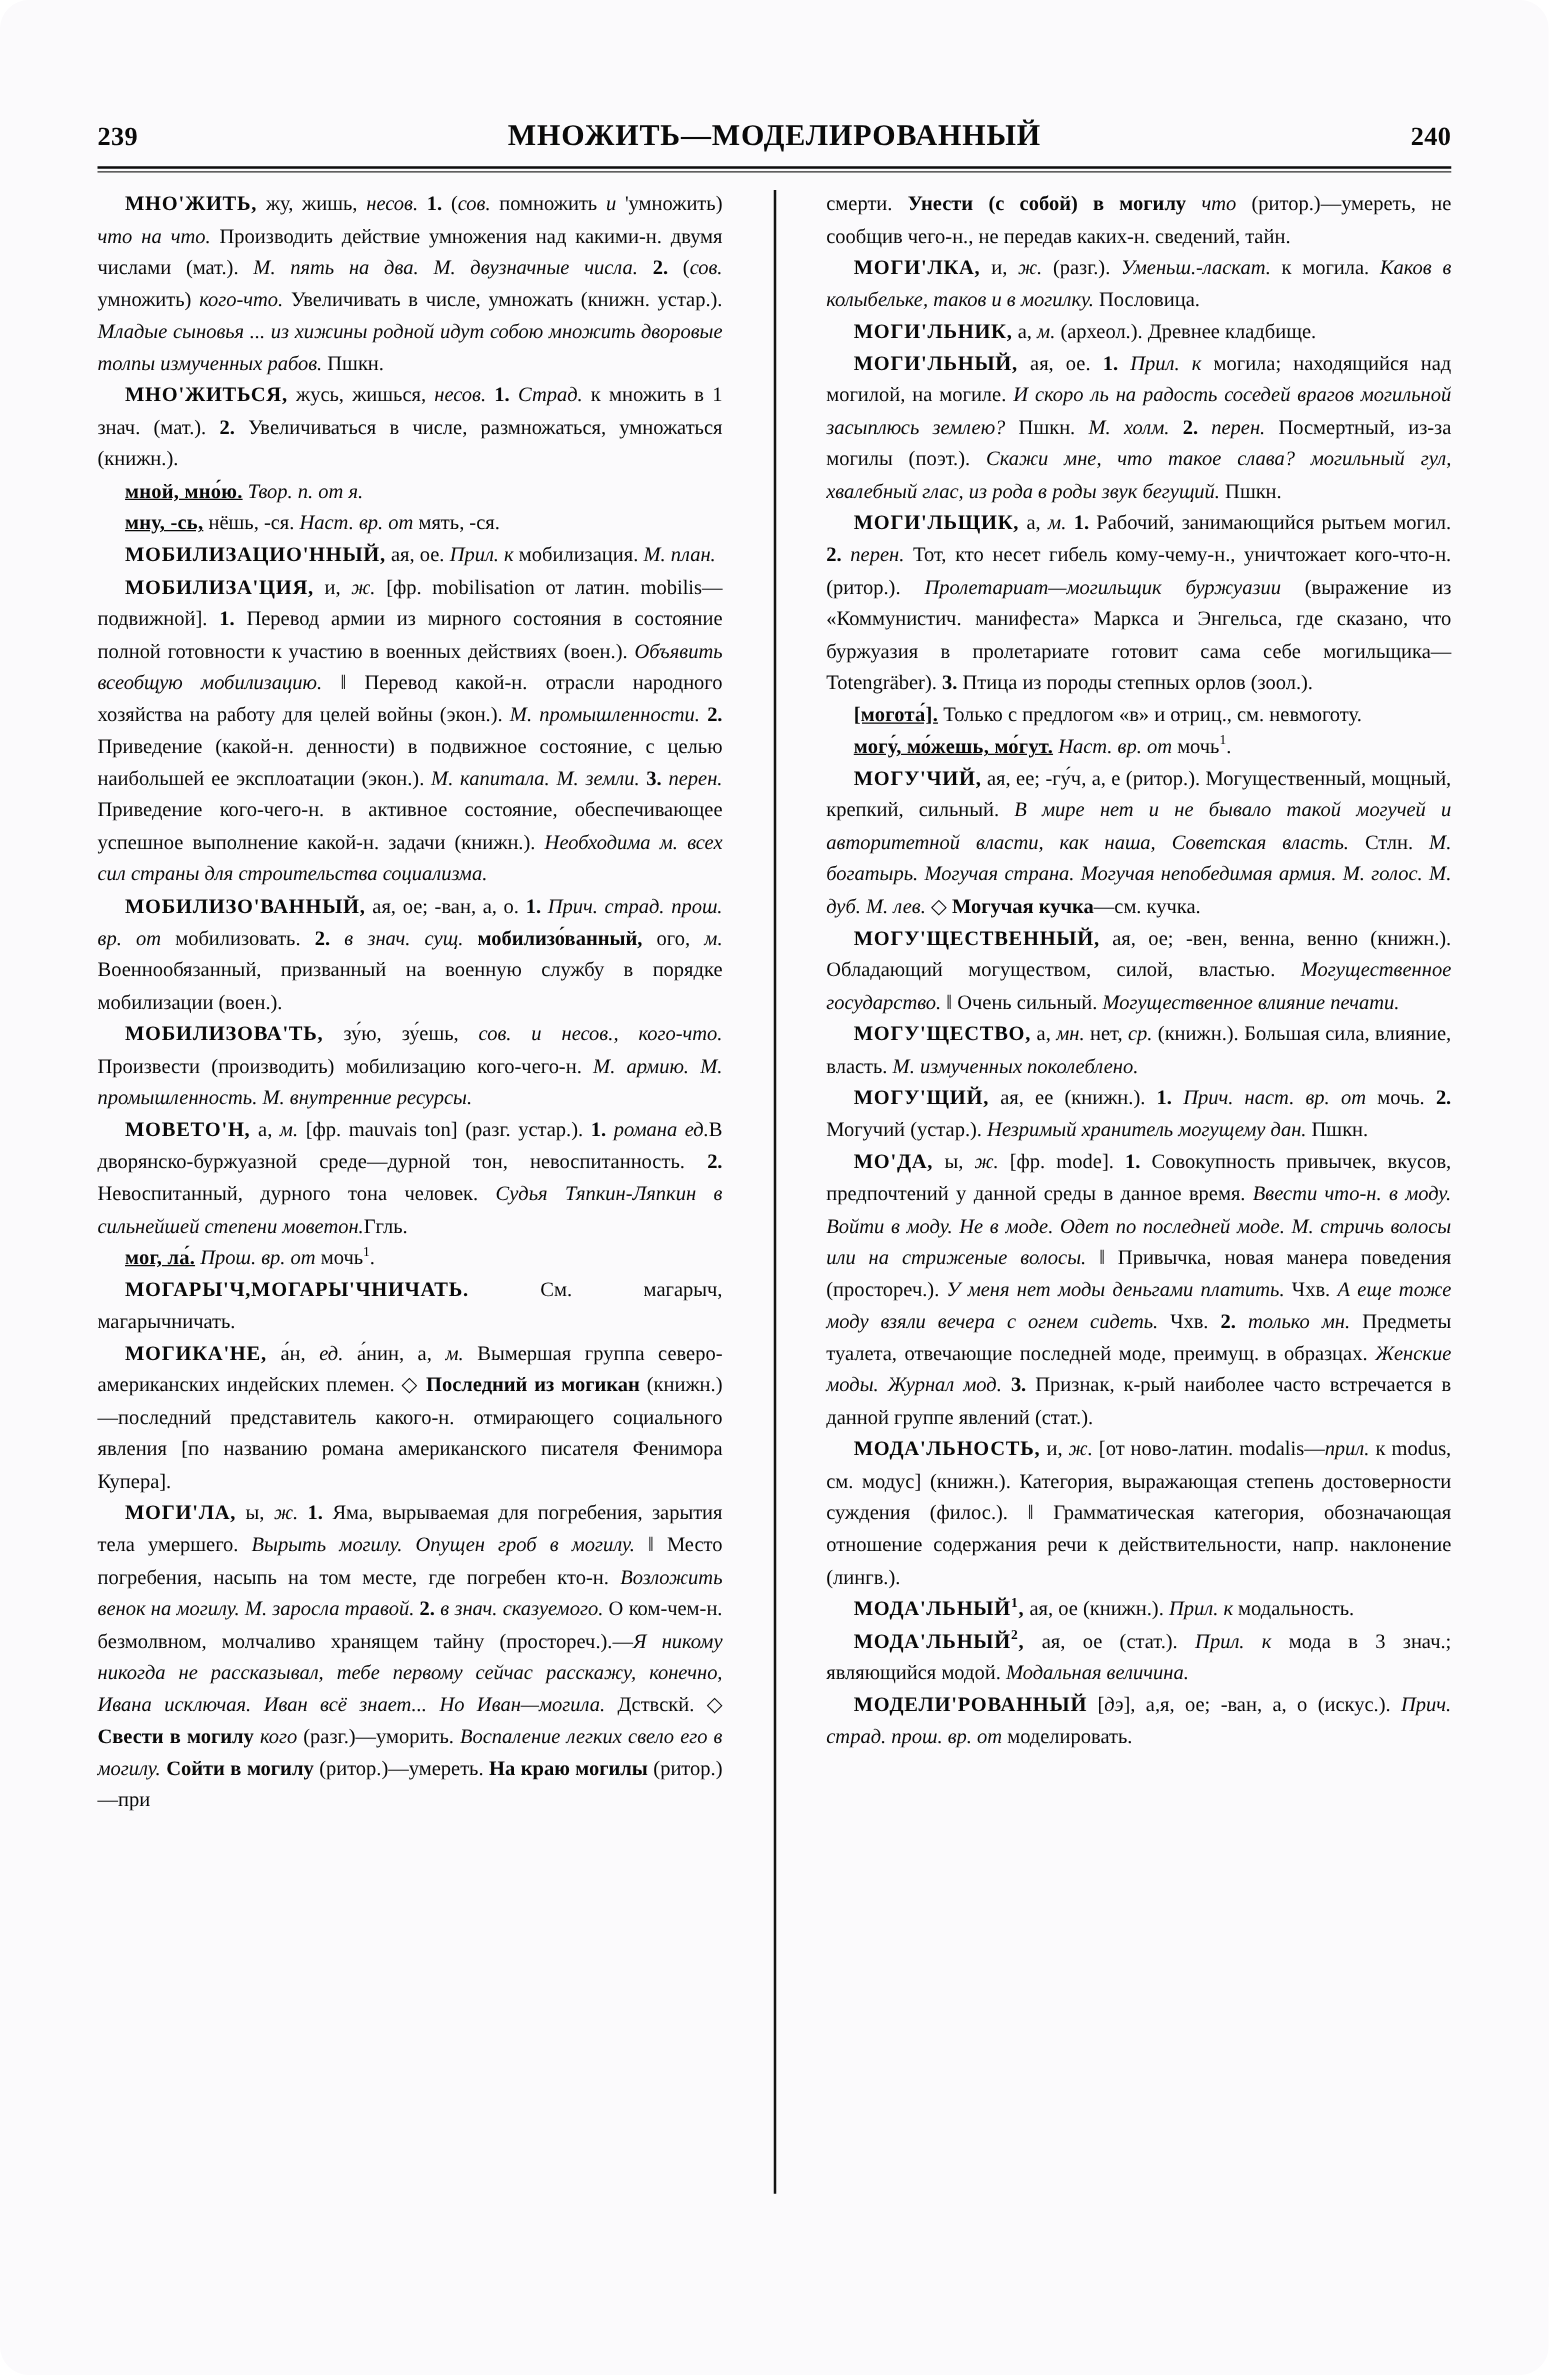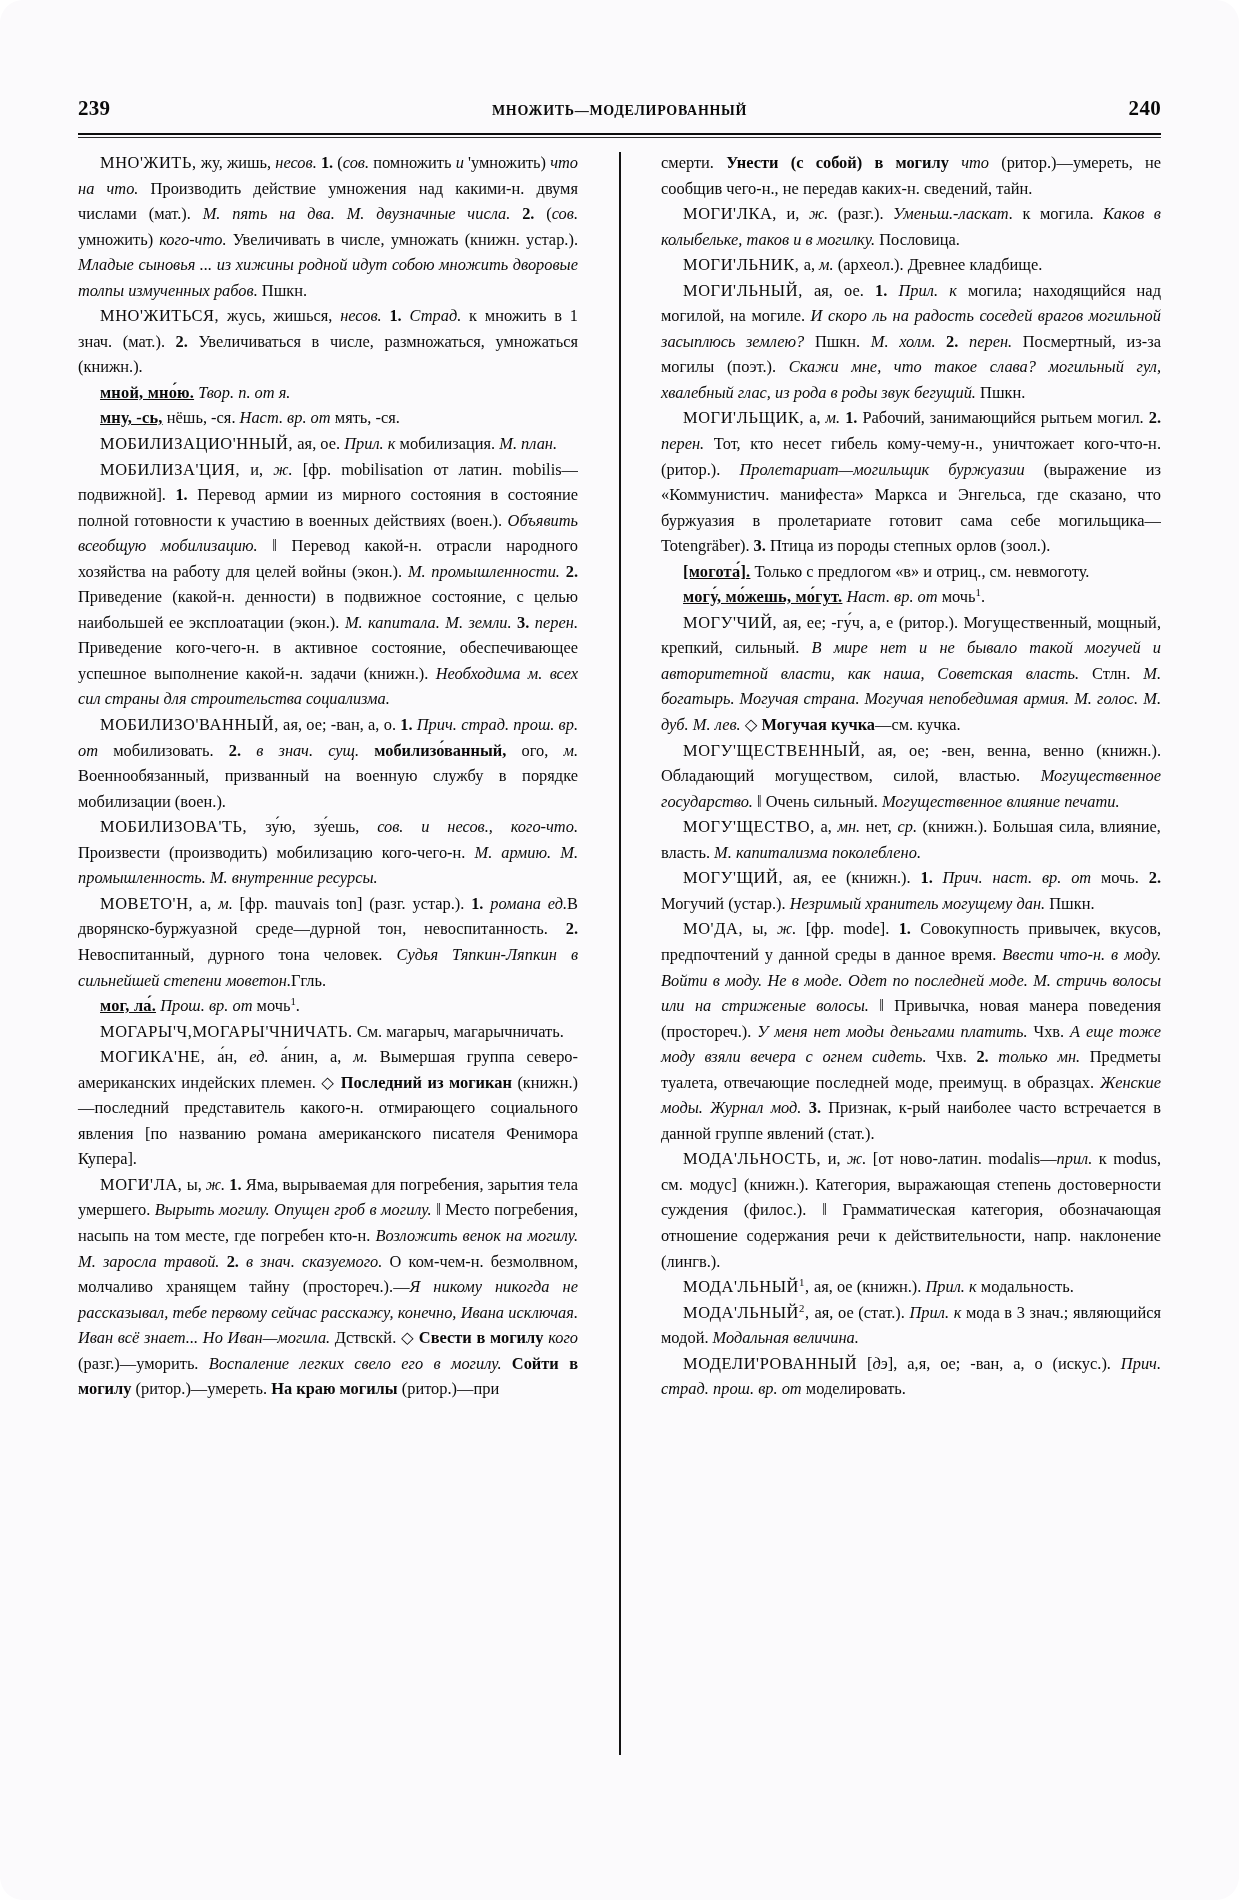--- a/index.html
+++ b/index.html
@@ -33,21 +33,21 @@
     justify-content: space-between;
   }
   .folio {
     font-weight: bold;
     font-size: 21px;
     letter-spacing: 0.3px;
     font-family: "Liberation Serif", "DejaVu Serif", serif;
   }
   .runhead {
     font-weight: bold;
-    font-size: 14px;
+    font-size: 24px;
     letter-spacing: 0.7px;
     white-space: nowrap;
   }
   .rule-double {
     position: absolute;
     left: 78px;
     right: 78px;
     top: 133px;
     height: 5px;
   }
@@ -95,21 +95,21 @@
     background: #131313;
   }
 
   
   .entry {
     margin: 0;
     text-indent: 22px;
   }
   .entry.cont { text-indent: 0; font-family: Liberation Serif, serif; }
   .hw {
-    font-weight: normal;
+    font-weight: bold;
     letter-spacing: 0.6px;
   }
   .hw-sm {
     font-weight: bold;
     letter-spacing: 0.2px;
     text-decoration: underline;
   }
   i, .it { font-style: italic; }
   b, .bd { font-weight: bold; }
   .sup {
@@ -154,21 +154,21 @@
     <div class="col" id="col-right">
         <p class="entry cont"><span>смерти. <b>Унести (с собой) в могилу</b> <i>что</i> (ритор.)—умереть, не сообщив чего-н., не передав каких-н. сведений, тайн.</span></p>
         <p class="entry"><span class="hw">МОГИ'ЛКА,</span> <span>и, <i>ж.</i> (разг.). <i>Уменьш.-ласкат.</i> к могила. <i>Каков в колыбельке, таков и в могилку.</i> Пословица.</span></p>
         <p class="entry"><span class="hw">МОГИ'ЛЬНИК,</span> <span>а, <i>м.</i> (археол.). Древнее кладбище.</span></p>
         <p class="entry"><span class="hw">МОГИ'ЛЬНЫЙ,</span> <span>ая, ое. <b>1.</b> <i>Прил. к</i> могила; находящийся над могилой, на могиле. <i>И скоро ль на радость соседей врагов могильной засыплюсь землею?</i> Пшкн. <i>М. холм.</i> <b>2.</b> <i>перен.</i> Посмертный, из-за могилы (поэт.). <i>Скажи мне, что такое слава? могильный гул, хвалебный глас, из рода в роды звук бегущий.</i> Пшкн.</span></p>
         <p class="entry"><span class="hw">МОГИ'ЛЬЩИК,</span> <span>а, <i>м.</i> <b>1.</b> Рабочий, занимающийся рытьем могил. <b>2.</b> <i>перен.</i> Тот, кто несет гибель кому-чему-н., уничтожает кого-что-н. (ритор.). <i>Пролетариат—могильщик буржуазии</i> (выражение из «Коммунистич. манифеста» Маркса и Энгельса, где сказано, что буржуазия в пролетариате готовит сама себе могильщика—Totengräber). <b>3.</b> Птица из породы степных орлов (зоол.).</span></p>
         <p class="entry"><span class="hw-sm">[могота́].</span> <span>Только с предлогом «в» и отриц., см. невмоготу.</span></p>
         <p class="entry"><span class="hw-sm">могу́, мо́жешь, мо́гут.</span> <span><i>Наст. вр. от</i> мочь<span class="sup">1</span>.</span></p>
         <p class="entry"><span class="hw">МОГУ'ЧИЙ,</span> <span>ая, ее; -гу́ч, а, е (ритор.). Могущественный, мощный, крепкий, сильный. <i>В мире нет и не бывало такой могучей и авторитетной власти, как наша, Советская власть.</i> Стлн. <i>М. богатырь. Могучая страна. Могучая непобедимая армия. М. голос. М. дуб. М. лев.</i> ◇ <b>Могучая кучка</b>—см. кучка.</span></p>
         <p class="entry"><span class="hw">МОГУ'ЩЕСТВЕННЫЙ,</span> <span>ая, ое; -вен, венна, венно (книжн.). Обладающий могуществом, силой, властью. <i>Могущественное государство.</i> ‖ Очень сильный. <i>Могущественное влияние печати.</i></span></p>
-        <p class="entry"><span class="hw">МОГУ'ЩЕСТВО,</span> <span>а, <i>мн.</i> нет, <i>ср.</i> (книжн.). Большая сила, влияние, власть. <i>М. капитализма поколеблено.</i></span></p>
+        <p class="entry"><span class="hw">МОГУ'ЩЕСТВО,</span> <span>а, <i>мн.</i> нет, <i>ср.</i> (книжн.). Большая сила, влияние, власть. <i>М. измученных поколеблено.</i></span></p>
         <p class="entry"><span class="hw">МОГУ'ЩИЙ,</span> <span>ая, ее (книжн.). <b>1.</b> <i>Прич. наст. вр. от</i> мочь. <b>2.</b> Могучий (устар.). <i>Незримый хранитель могущему дан.</i> Пшкн.</span></p>
         <p class="entry"><span class="hw">МО'ДА,</span> <span>ы, <i>ж.</i> [фр. mode]. <b>1.</b> Совокупность привычек, вкусов, предпочтений у данной среды в данное время. <i>Ввести что-н. в моду. Войти в моду. Не в моде. Одет по последней моде. М. стричь волосы или на стриженые волосы.</i> ‖ Привычка, новая манера поведения (простореч.). <i>У меня нет моды деньгами платить.</i> Чхв. <i>А еще тоже моду взяли вечера с огнем сидеть.</i> Чхв. <b>2.</b> <i>только мн.</i> Предметы туалета, отвечающие последней моде, преимущ. в образцах. <i>Женские моды. Журнал мод.</i> <b>3.</b> Признак, к-рый наиболее часто встречается в данной группе явлений (стат.).</span></p>
         <p class="entry"><span class="hw">МОДА'ЛЬНОСТЬ,</span> <span>и, <i>ж.</i> [от ново-латин. modalis—<i>прил.</i> к modus, см. модус] (книжн.). Категория, выражающая степень достоверности суждения (филос.). ‖ Грамматическая категория, обозначающая отношение содержания речи к действительности, напр. наклонение (лингв.).</span></p>
         <p class="entry"><span class="hw">МОДА'ЛЬНЫЙ<span class="sup">1</span>,</span> <span>ая, ое (книжн.). <i>Прил. к</i> модальность.</span></p>
         <p class="entry"><span class="hw">МОДА'ЛЬНЫЙ<span class="sup">2</span>,</span> <span>ая, ое (стат.). <i>Прил. к</i> мода в 3 знач.; являющийся модой. <i>Модальная величина.</i></span></p>
         <p class="entry"><span class="hw">МОДЕЛИ'РОВАННЫЙ</span> <span>[<i>дэ</i>], а,я, ое; -ван, а, о (искус.). <i>Прич. страд. прош. вр. от</i> моделировать.</span></p>
       </div>
   </div>
 
 </div>

